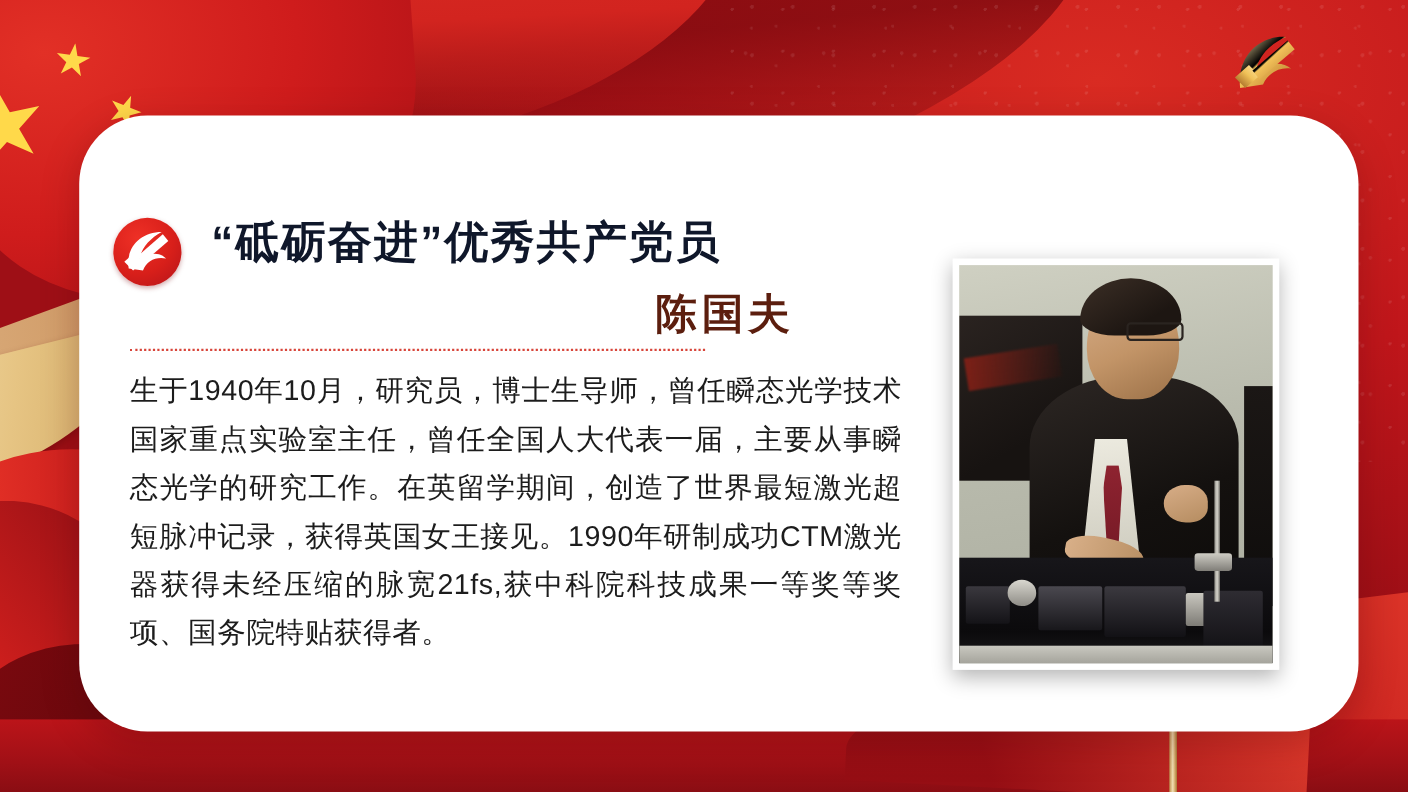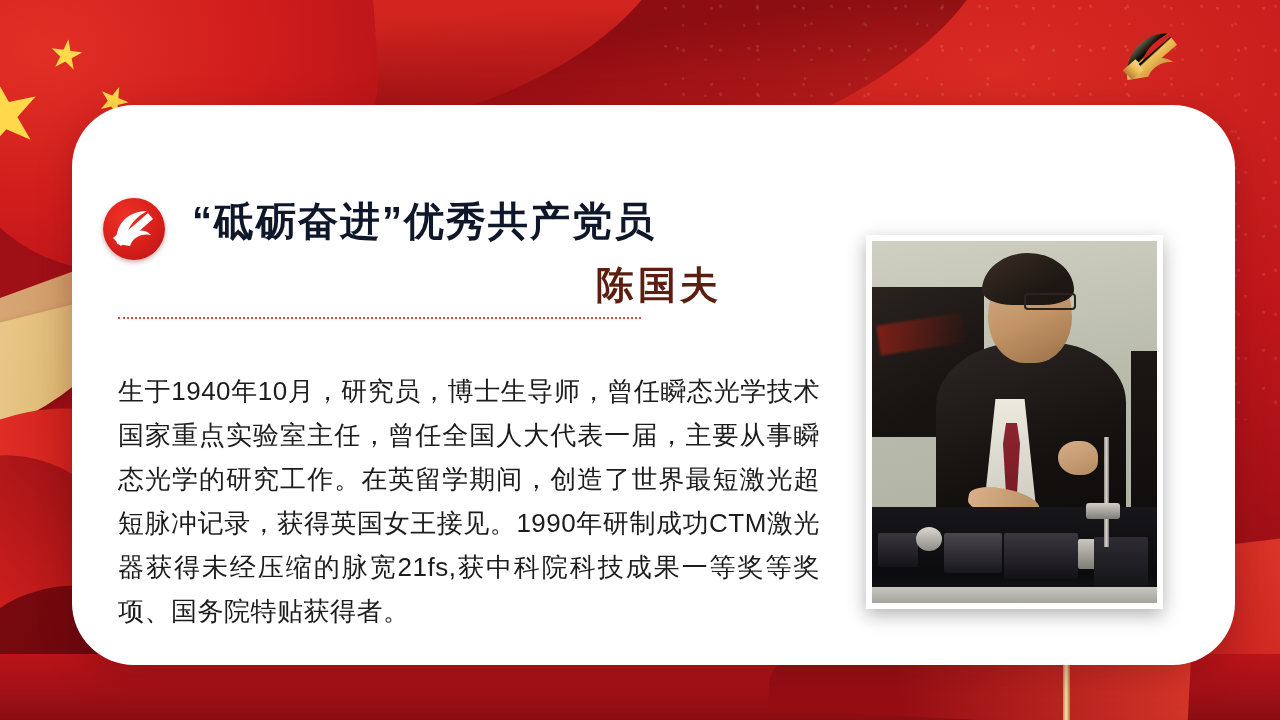--- a/index.html
+++ b/index.html
@@ -216,21 +216,20 @@
   .body-text {
     position: absolute;
     left: 46px; top: 228px;
     width: 702px;
     font-size: 26px;
     line-height: 44px;
     color: #1c1c1c;
     text-align: justify;
     text-justify: inter-ideograph;
     letter-spacing: .5px;
-    margin-top: 36px;
   }
 
   
   .photo-frame {
     position: absolute;
     left: 794px; top: 130px;
     width: 297px; height: 374px;
     background: #ffffff;
     padding: 6px;
     box-shadow: 0 6px 18px rgba(0,0,0,.30);

